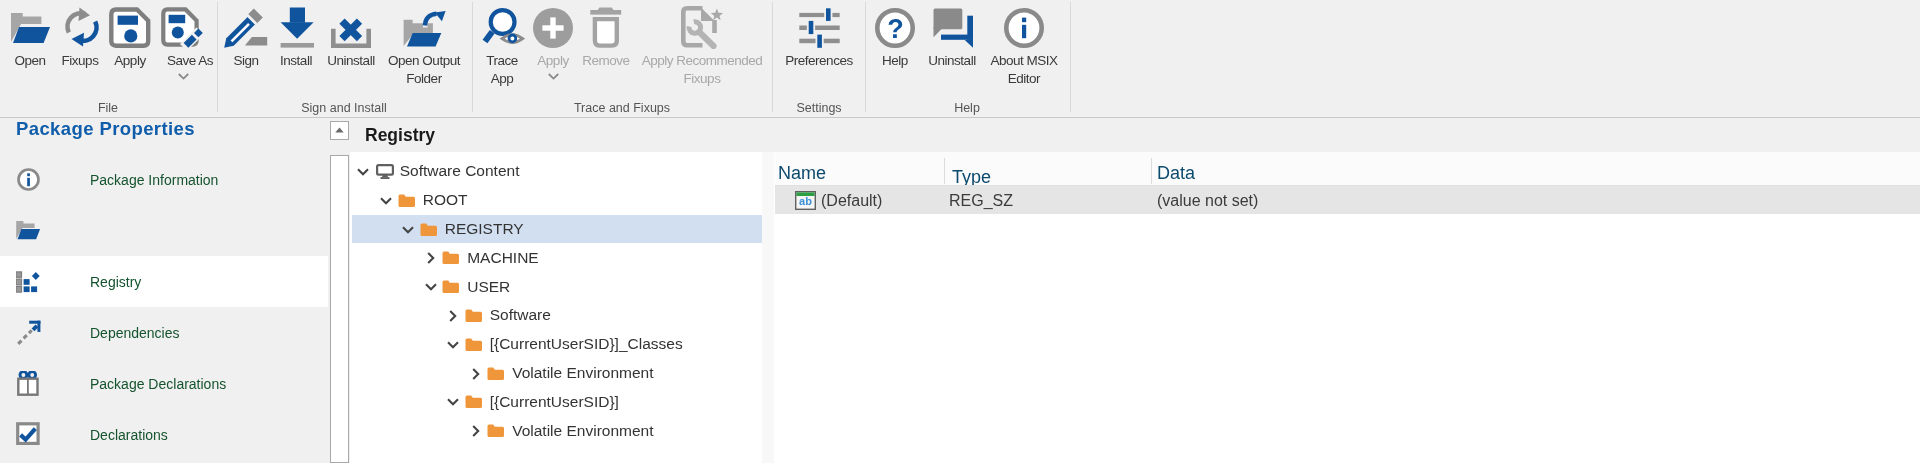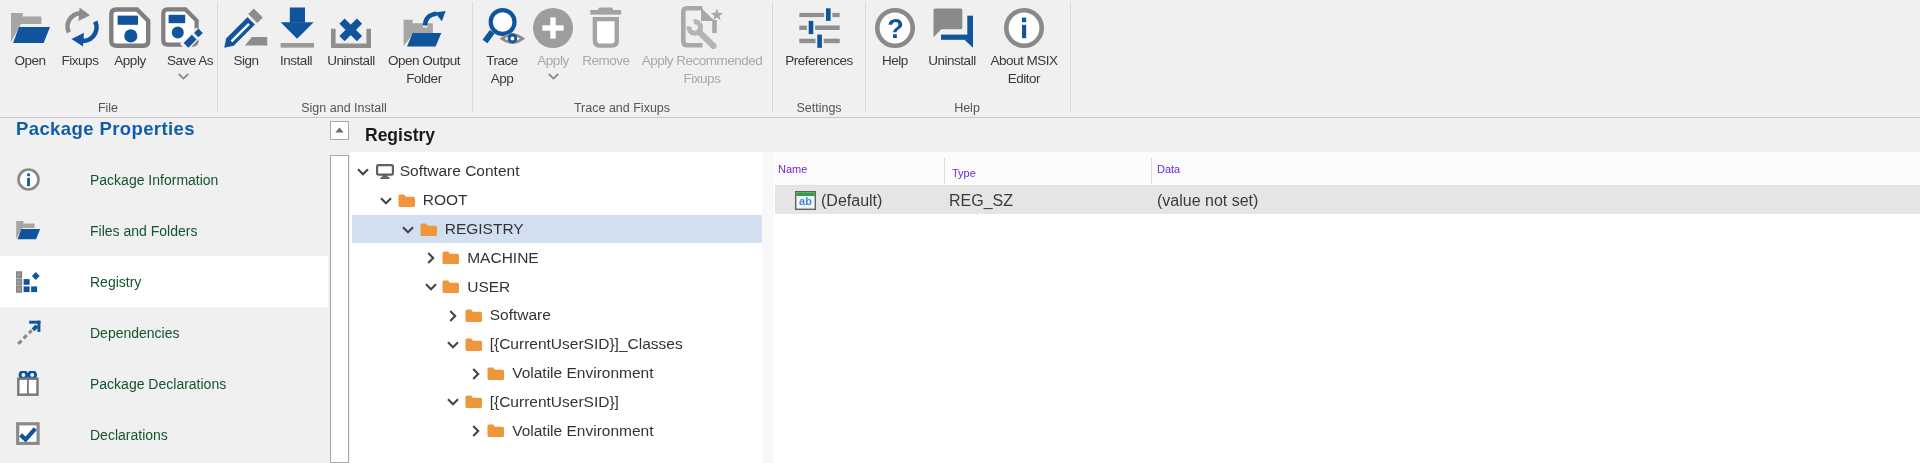--- a/index.html
+++ b/index.html
@@ -15,21 +15,21 @@
   
   #content { position:absolute; left:0; top:116px; width:1668px; height:347px; }
   #sidebar { position:absolute; left:0; top:0; width:328px; height:347px; background:#f0f0f0; }
   #sbscroll { position:absolute; left:328px; top:0; width:22px; height:347px; background:#f0f0f0; }
   #treepanel { position:absolute; left:350px; top:0; width:425px; height:347px; background:#fff; }
   #rightpanel { position:absolute; left:775px; top:0; width:1145px; height:347px; background:#fff; }
   #hdrband { position:absolute; left:350px; top:2px; width:1570px; height:34px; background:#f0f0f0; }
   .sbitem { position:absolute; left:0; width:328px; height:51px; }
   .sbitem .txt { position:absolute; left:72px; top:50%; transform:translateY(-50%); font-size:14px; color:#14532d; white-space:nowrap;margin-left:18px; }
   .trow { position:absolute; font-size:15.5px; color:#333; white-space:nowrap; }
-  .tbl-h { position:absolute; font-size:11px; color:#6d28d9; }
+  .tbl-h { position:absolute; font-size:18px; color:#0c4a6e; }
   .tbl-c { position:absolute; font-size:16px; color:#3b3b3b; }
 </style>
 </head>
 <body>
 
 <div id="ribbon">
   <div class="rsep" style="left:217px"></div>
   <div class="rsep" style="left:472px"></div>
   <div class="rsep" style="left:772px"></div>
   <div class="rsep" style="left:865px"></div>
@@ -161,23 +161,20 @@
       <polyline points="0.8,1 5.5,5.6 10.2,1" stroke="#8a8a8a" stroke-width="1.8" fill="none"></polyline>
     </svg>
 </div>
 
 <div id="content">
   <div id="sidebar">
     <div style="position:absolute;left:16px;top:2px;font-size:18.5px;font-weight:bold;letter-spacing:0.4px;color:#0f5dab;white-space:nowrap;">Package Properties</div>
     <div class="sbitem" style="top:38.5px">
         <span class="txt">Package Information</span>
       </div>
-    <div class="sbitem" style="top:89.4px">
-        <span class="txt">Files and Folders</span>
-      </div>
     <div class="sbitem" style="top:140.3px;background:#fff">
         <span class="txt">Registry</span>
       </div>
     <div class="sbitem" style="top:242.1px">
         <span class="txt">Package Declarations</span>
       </div>
     <div class="sbitem" style="top:191.2px">
         <span class="txt">Dependencies</span>
       </div>
     <div class="sbitem" style="top:293px">

